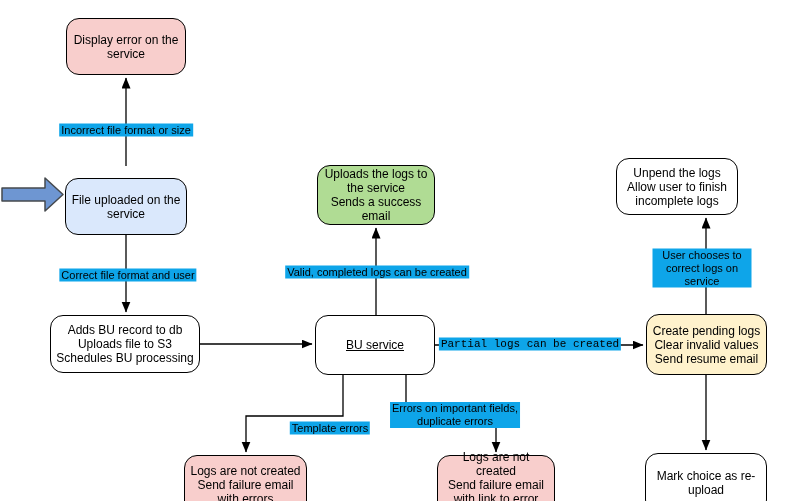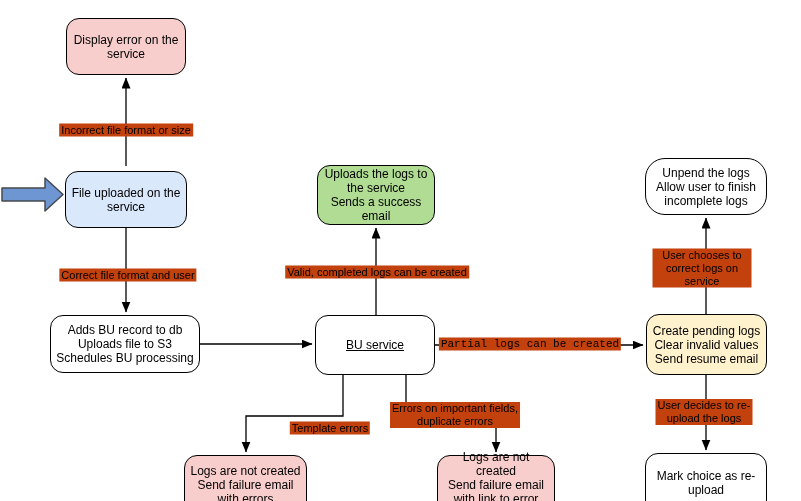--- a/index.html
+++ b/index.html
@@ -24,36 +24,36 @@
     text-align: center;
     font-size: 12px;
     line-height: 14px;
     white-space: pre-line;
     padding: 2px 3px;
     background: #ffffff;
   }
   .edge-label {
     position: absolute;
     transform: translate(-50%, -50%);
-    background: #c2410c;
+    background: #0ea5e9;
     font-size: 11px;
     line-height: 13px;
     text-align: center;
     white-space: pre-line;
     padding: 0 2px;
   }
   svg.wires { position: absolute; left: 0; top: 0; }
 
   
   .n0 { left: 66px;  top: 3px;   width: 120px; height: 57px; }
-  .n1 { left: 65px;  top: 156px; width: 122px; height: 57px; }
+  .n1 { left: 65px;  top: 163px; width: 122px; height: 57px; }
   .n2 { left: 50px;  top: 300px; width: 150px; height: 58px; }
   .n3 { left: 315px; top: 300px; width: 120px; height: 60px; text-decoration: underline; }
   .n4 { left: 317px; top: 150px; width: 118px; height: 60px; }
-  .n5 { left: 645px; top: 143px; width: 122px; height: 57px; border-radius: 20px; }
+  .n5 { left: 616px; top: 143px; width: 122px; height: 57px; }
   .n6 { left: 646px; top: 299px; width: 121px; height: 61px; }
   .n7 { left: 645px; top: 438px; width: 122px; height: 60px; }
   .n8 { left: 184px; top: 440px; width: 123px; height: 60px; }
   .n9 { left: 437px; top: 440px; width: 118px; height: 60px; }
 
   
   .l0 { left: 126px; top: 115px; }
   .l1 { left: 128px; top: 260px; }
   .l2 { left: 377px; top: 257px; }
   .l3 { left: 530px; top: 329px; font-family: Liberation Mono, monospace; }
@@ -105,18 +105,17 @@
   <div class="node n8" style="background:#f8cecc">Logs are not created
 Send failure email with errors</div>
   <div class="node n9" style="background:#f8cecc">Logs are not created
 Send failure email with link to error summary</div>
 
   <div class="edge-label l0">Incorrect file format or size</div>
   <div class="edge-label l1">Correct file format and user</div>
   <div class="edge-label l2">Valid, completed logs can be created</div>
   <div class="edge-label l3">Partial logs can be created</div>
   <div class="edge-label l4">User chooses to correct logs on service</div>
-  <div class="edge-label l5">User decides to re-upload the logs</div>
   <div class="edge-label l6">Template errors</div>
   <div class="edge-label l7">Errors on important fields,
 duplicate errors</div>
 
 </div>
 
 </body></html>

